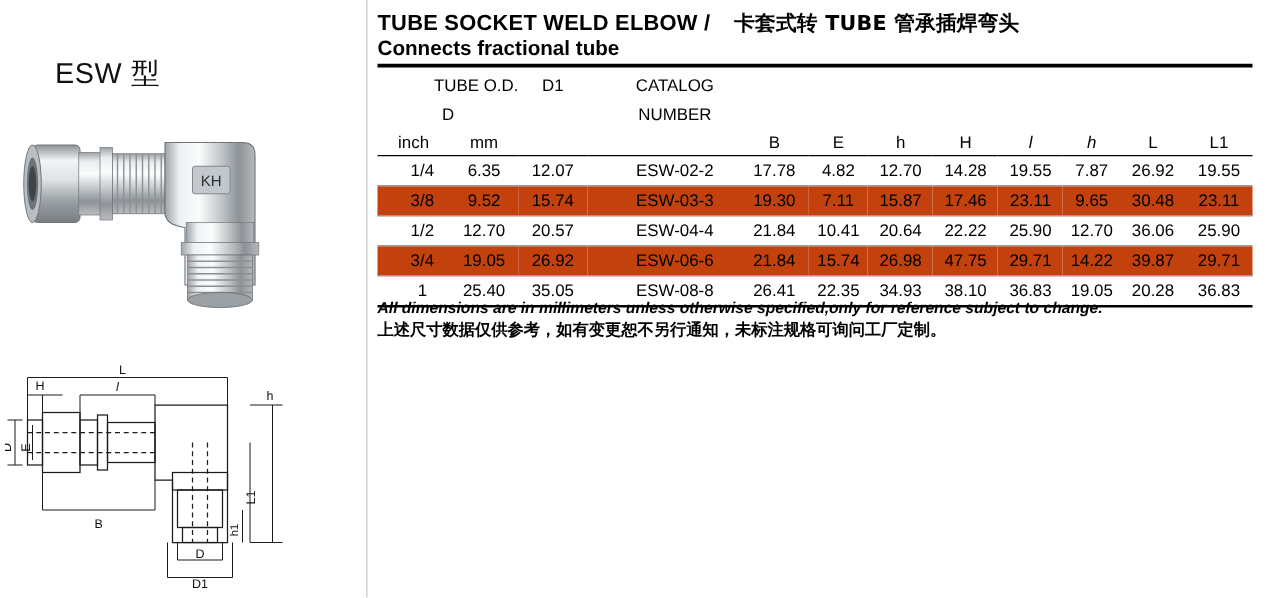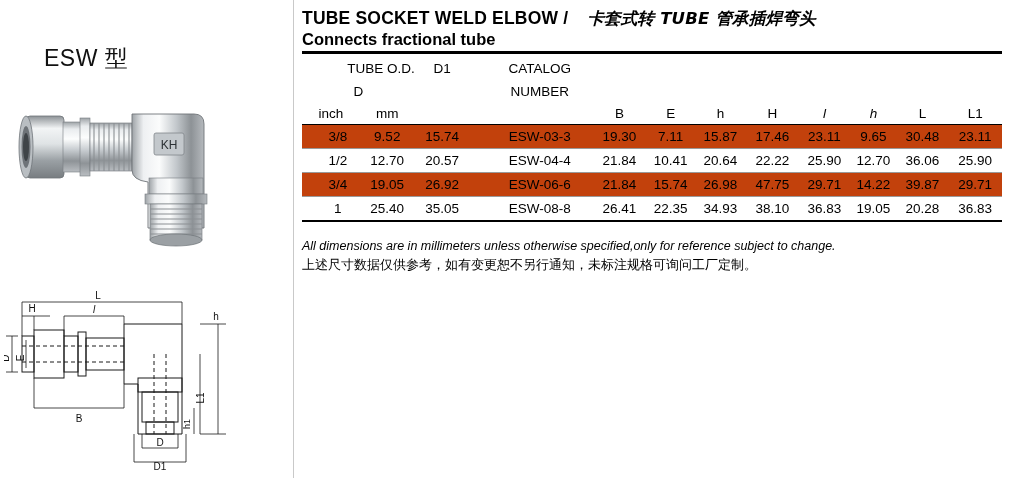--- a/index.html
+++ b/index.html
@@ -122,27 +122,27 @@
   .col-L1   { width: 60px; }
   .ital { font-style: italic; }
   #notes {
     position: absolute;
     left: 5px; top: 238px;
     width: 700px;
   }
   .note-en {
     font-size: 12.5px;
     font-style: italic;
-    font-weight: normal;
+    font-weight: bold;
     line-height: 17px;
   }
   .note-cn {
     font-family: "DejaVu Sans", sans-serif;
     font-size: 13px;
-    font-weight: normal;
+    font-weight: bold;
     line-height: 18px;
     margin-top: 1px;
   }
   
   #panel-divider {
     position: absolute;
     left: 293px; top: 0;
     width: 1px; height: 478px;
     background: #c9c9c9;
   }
@@ -298,21 +298,21 @@
   </svg>
 </div>
 
 <div id="panel-divider"></div>
 
 <div id="right-panel">
 
   <div id="heading-block">
     <div class="head-line1">
       <span>TUBE SOCKET WELD ELBOW /</span>
-      <span class="cn" style="margin-left:14px;font-style:italic;">卡套式转 TUBE 管承插焊弯头</span>
+      <span class="cn" style="margin-left:14px;">卡套式转 TUBE 管承插焊弯头</span>
     </div>
     <div class="head-line2">Connects fractional tube</div>
   </div>
 
   <div id="rule-top"></div>
 
   <table id="spec-table">
     <tbody>
       <tr class="hdr-row1">
         <td class="hdr-cell col-inch" style="text-align:right;padding-left:0 !important;" colspan="2">TUBE O.D.</td>
@@ -348,20 +348,34 @@
         <td class="hdr-cell col-b underline-cell">B</td>
         <td class="hdr-cell col-e underline-cell">E</td>
         <td class="hdr-cell col-h underline-cell">h</td>
         <td class="hdr-cell col-Hc underline-cell">H</td>
         <td class="hdr-cell col-l underline-cell ital">l</td>
         <td class="hdr-cell col-hh underline-cell ital">h</td>
         <td class="hdr-cell col-L underline-cell">L</td>
         <td class="hdr-cell col-L1 underline-cell">L1</td>
       </tr>
 
+      <tr class="body-row">
+        <td class="col-inch">1/4</td>
+        <td class="col-mm">6.35</td>
+        <td class="col-d1">12.07</td>
+        <td class="col-cat">ESW-02-2</td>
+        <td class="col-b">17.78</td>
+        <td class="col-e">4.82</td>
+        <td class="col-h">12.70</td>
+        <td class="col-Hc">14.28</td>
+        <td class="col-l">19.55</td>
+        <td class="col-hh">7.87</td>
+        <td class="col-L">26.92</td>
+        <td class="col-L1">19.55</td>
+      </tr>
 
       <tr class="body-row alt">
         <td class="col-inch">3/8</td>
         <td class="col-mm">9.52</td>
         <td class="col-d1">15.74</td>
         <td class="col-cat">ESW-03-3</td>
         <td class="col-b">19.30</td>
         <td class="col-e">7.11</td>
         <td class="col-h">15.87</td>
         <td class="col-Hc">17.46</td>

